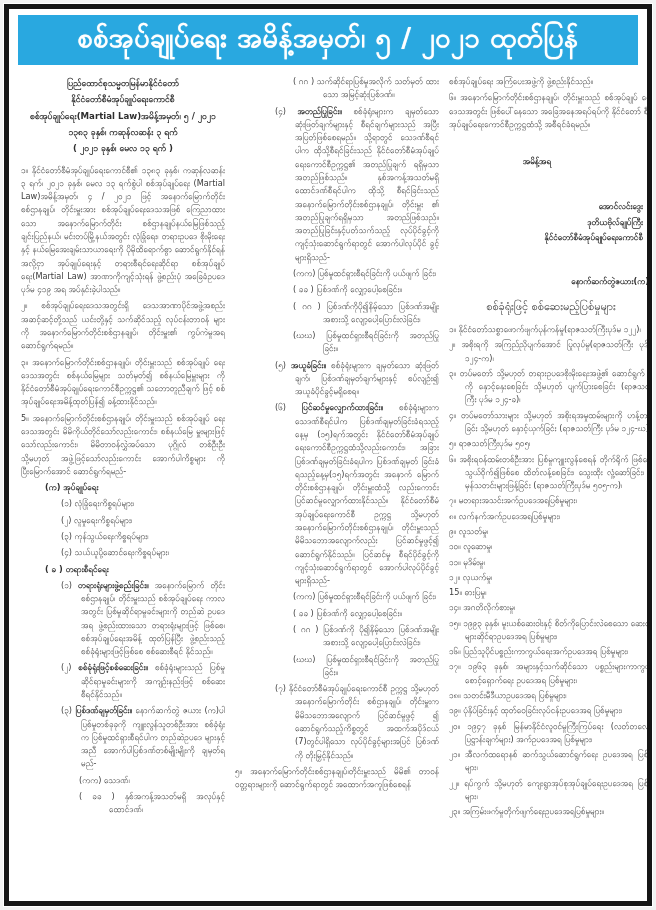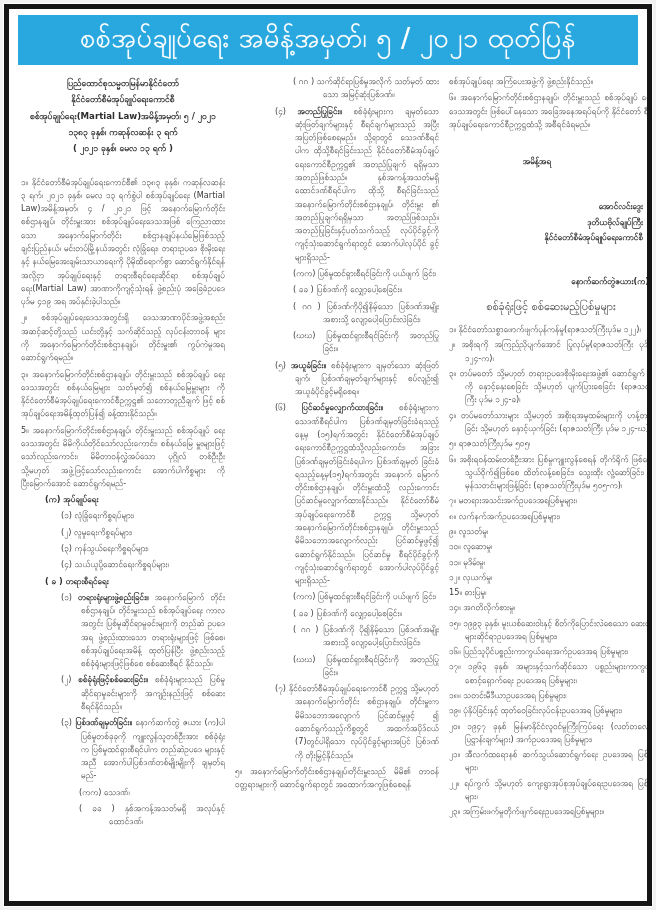--- a/index.html
+++ b/index.html
@@ -2,26 +2,26 @@
 <html><head>
 <meta charset="utf-8">
 <style>
   html,body{margin:0;padding:0;background:#ececec;}
   .frame{position:relative;width:656px;height:910px;box-sizing:border-box;background:#fff;
          border:3px solid #f2f2f2;}
   .page{position:absolute;inset:1px;box-sizing:border-box;background:#fff;
         border:5px solid #151515;overflow:hidden;
         font-family:"DejaVu Sans","Liberation Sans",sans-serif;color:#3b3b3b;}
   .banner{margin:6px 9px 8px 9px;height:50px;display:flex;align-items:center;justify-content:center;}
-  .banner span{color:#ffffff;font-weight:normal;font-size:27px;letter-spacing:.5px;
+  .banner span{color:#ffffff;font-weight:bold;font-size:27px;letter-spacing:.5px;
                text-shadow:0 0 1px rgba(255,255,255,.6);white-space:nowrap;}
   .cols{display:flex;gap:10px;padding:2px 12px 6px 12px;}
   .col{width:204px;flex:0 0 204px;font-size:8.2px;line-height:1.62;text-align:justify;}
   .h-line{text-align:center;font-weight:bold;line-height:1.9;font-size:8.6px;color:#2e2e2e;}
-  .doc-heading{margin-bottom:19px;}
+  .doc-heading{margin-bottom:7px;}
   .para{margin:0 0 3px 0;}
   .bold{font-weight:bold;color:#2e2e2e;}
   .lvl1{margin-left:24px;}
   .lvl2{margin-left:40px;}
   .lvl3{margin-left:58px;}
   .hang{padding-left:20px;text-indent:-20px;}
   .hang3{padding-left:30px;text-indent:-30px;}
   .hang-c{padding-left:16px;text-indent:-16px;}
   .num{font-weight:normal;}
   .by-order{margin:24px 28px 31px 0;text-align:center;font-weight:bold;color:#2e2e2e;}

